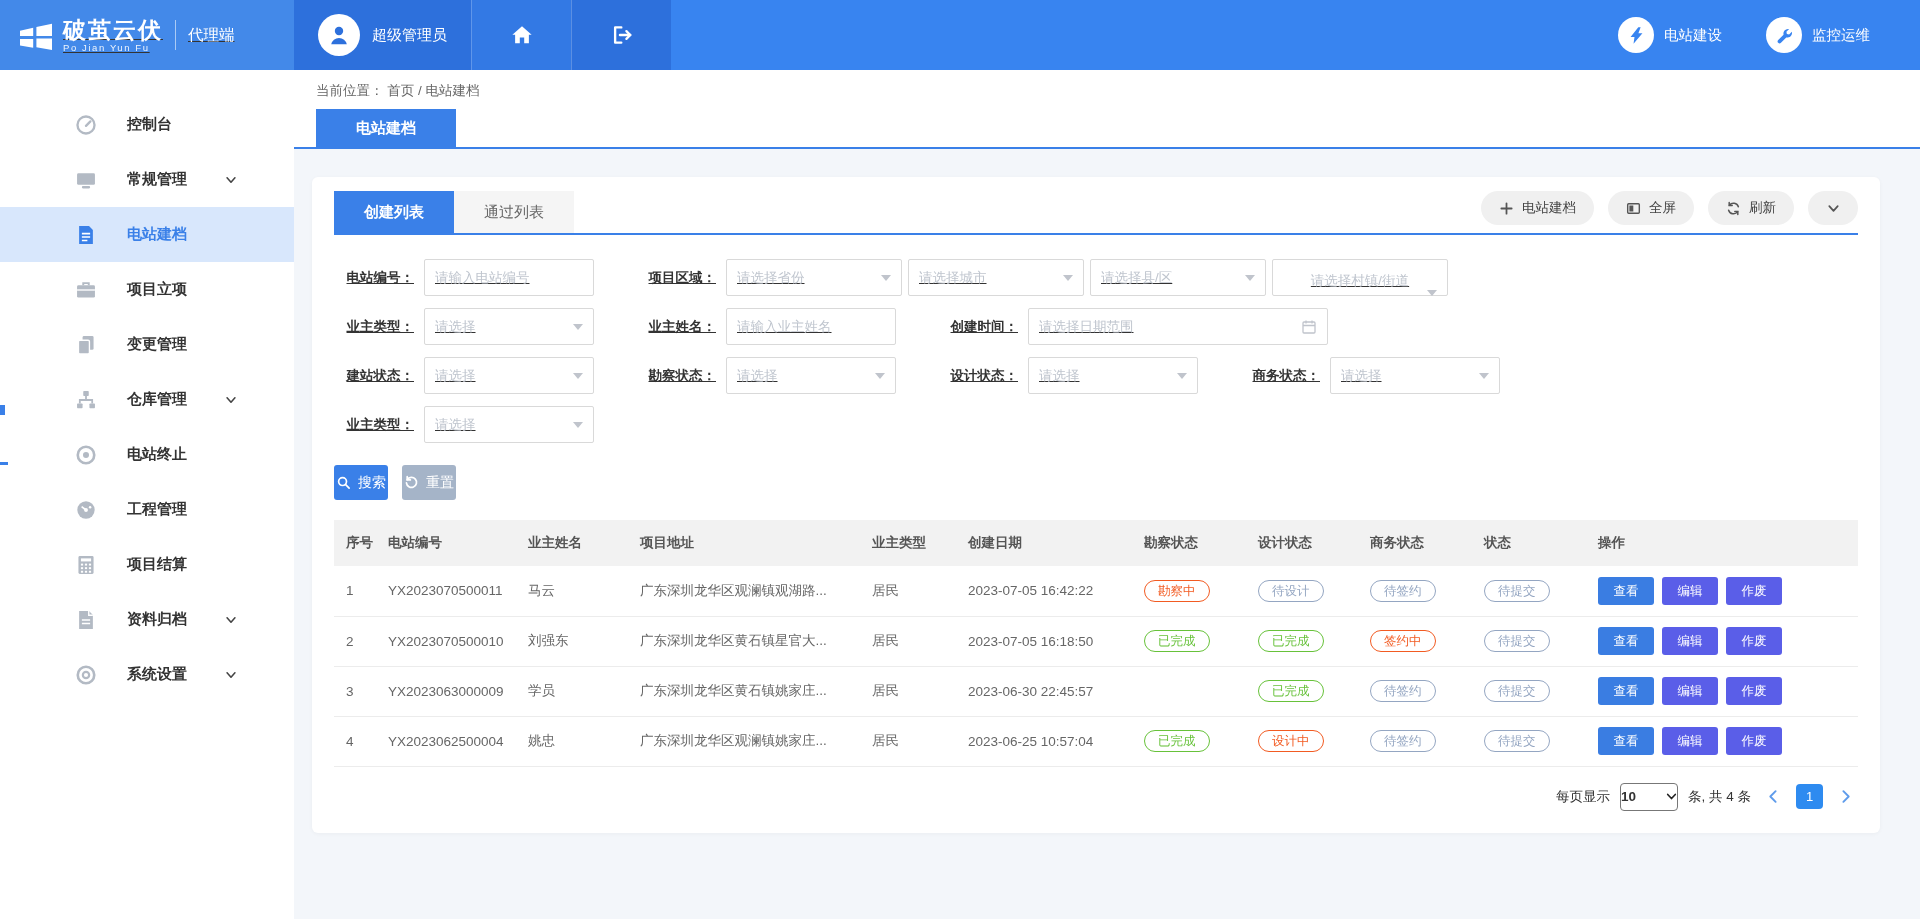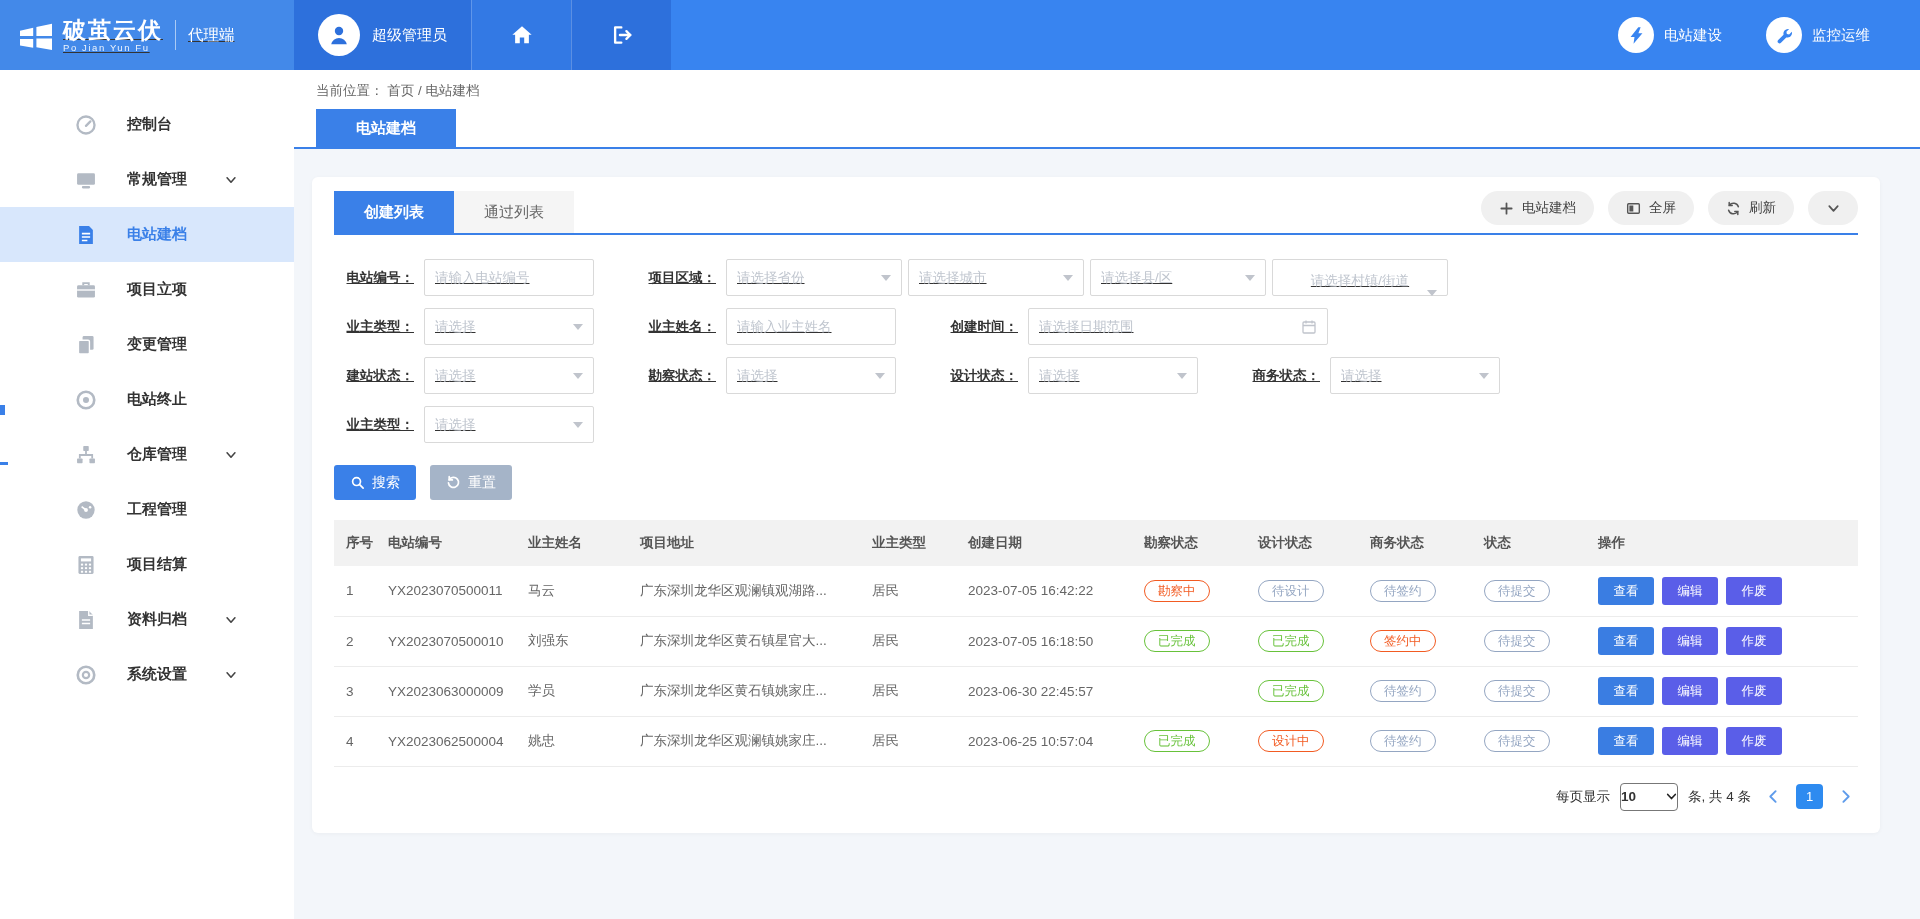--- a/index.html
+++ b/index.html
@@ -71,21 +71,21 @@
   .ctrl input::placeholder { color:#bfc5ce; }
   .w-std { width:170px; }
   .w-region { width:176px; margin-right:6px; }
   .w-region:last-child { margin-right:0;flex-direction:column; }
   .w-date { width:300px; }
   .sel-caret { margin-left:auto; width:0; height:0; border-left:5px solid transparent; border-right:5px solid transparent; border-top:6px solid #c0c4cc; flex:none; }
   .cal-icon { margin-left:auto; color:#c0c4cc; flex:none; }
   .cal-icon svg { width:16px; height:16px; display:block; }
 
   .btn-row { display:flex; gap:14px; margin:22px 0 4px; }
-  .btn { height:35px; border:none; border-radius:3px; color:#fff; font-size:14px; font-family:inherit; display:flex; align-items:center; gap:7px; padding:0 16px; cursor:pointer; }
+  .btn { height:35px; border:none; border-radius:3px; color:#fff; font-size:14px; font-family:inherit; display:flex; align-items:center; gap:7px; padding:0 2px; cursor:pointer; }
   .btn .icon svg { width:15px; height:15px; display:block; }
   .btn-search { background:var(--accent-blue,#3a80e8); }
   .btn-reset { background:#a5b4c8; }
 
   
   table { width:100%; border-collapse:collapse; margin-top:20px; table-layout:fixed; }
   thead th { background:#f2f2f2; height:46px; font-size:13.5px; font-weight:bold; color:#555; text-align:left; padding:0 6px; }
   tbody td { height:50px; font-size:13.5px; color:#666; border-bottom:1px solid #ececec; padding:0 6px; }
   th:nth-child(1), td:nth-child(1){ width:48px; padding-left:12px; }
   th:nth-child(2), td:nth-child(2){ width:140px; }
@@ -236,43 +236,43 @@
             <svg viewBox="0 0 16 16" fill="currentColor">
               <rect x="5.5" y="1.5" width="8" height="10" rx="1"></rect>
               <rect x="2.5" y="4.5" width="8" height="10" rx="1" stroke="#fff" stroke-width="1"></rect>
             </svg>
           </span>
      <span class="side-label">变更管理</span>
 
    </div>
         <div class="side-item">
      <span class="icon ">
-            <svg viewBox="0 0 16 16">
-              <circle cx="8" cy="8" r="6" fill="none" stroke="currentColor" stroke-width="1.9"></circle>
-              <circle cx="8" cy="8" r="2.2" fill="currentColor"></circle>
-            </svg>
-          </span>
-     <span class="side-label">电站终止</span>
-
-   </div>
-        <div class="side-item">
-     <span class="icon ">
             <svg viewBox="0 0 16 16" fill="currentColor">
               <rect x="6" y="1.5" width="4" height="3.5" rx="0.5"></rect>
               <rect x="1.5" y="10.5" width="4" height="3.5" rx="0.5"></rect>
               <rect x="10.5" y="10.5" width="4" height="3.5" rx="0.5"></rect>
               <path d="M8 5v3M3.5 10.5V8h9v2.5" fill="none" stroke="currentColor" stroke-width="1.3"></path>
             </svg>
           </span>
      <span class="side-label">仓库管理</span>
      <span class="icon side-chevron">
             <svg viewBox="0 0 16 16">
               <path d="M3.5 5.5 8 10.5 12.5 5.5" fill="none" stroke="currentColor" stroke-width="1.8" stroke-linecap="round" stroke-linejoin="round"></path>
             </svg>
           </span>
+   </div>
+        <div class="side-item">
+     <span class="icon ">
+            <svg viewBox="0 0 16 16">
+              <circle cx="8" cy="8" r="6" fill="none" stroke="currentColor" stroke-width="1.9"></circle>
+              <circle cx="8" cy="8" r="2.2" fill="currentColor"></circle>
+            </svg>
+          </span>
+     <span class="side-label">电站终止</span>
+
    </div>
         <div class="side-item">
      <span class="icon ">
             <svg viewBox="0 0 16 16" fill="currentColor">
               <circle cx="8" cy="8" r="6.3"></circle>
               <circle cx="8" cy="8" r="1.4" fill="#fff"></circle>
               <path d="M8 8 4.8 5.6" stroke="#fff" stroke-width="1.2" fill="none"></path>
               <circle cx="11" cy="6" r="0.9" fill="#fff"></circle>
             </svg>
           </span>

